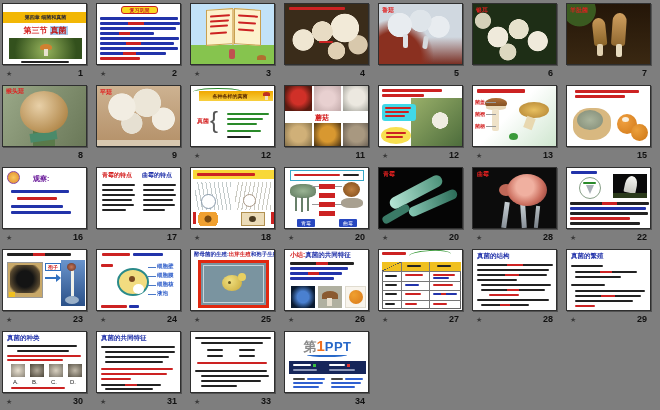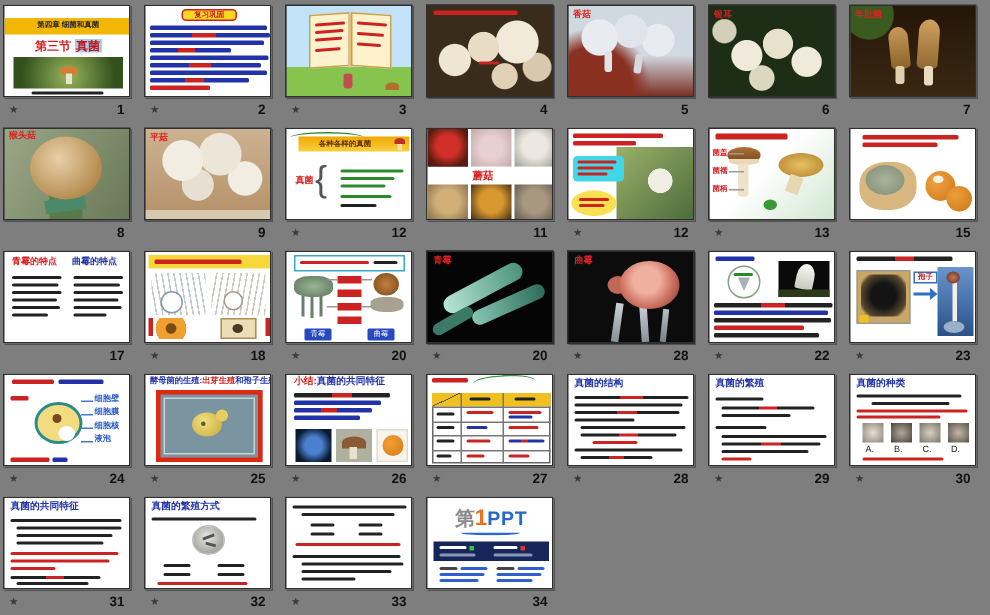--- a/index.html
+++ b/index.html
@@ -246,20 +246,34 @@
   <div class="d" style="left:50px;top:28px;width:20px;height:20px;border-radius:50%;background:radial-gradient(circle at 35% 35%,#f0a040,#d07818)"></div>
   <div class="d" style="left:64px;top:38px;width:17px;height:17px;border-radius:50%;background:radial-gradient(circle at 35% 35%,#eca03c,#cc7414)"></div>
   <div class="d" style="left:55px;top:31px;width:7px;height:5px;background:#f8f0e0;border-radius:50%"></div>
  </div>
  <div class="meta">
         <span class="tic" style="visibility: hidden;">★</span>
         <span class="num">15</span>
       </div>
 </div>
 
+<div class="cell">
+ <div class="thumb">
+  <div class="d" style="left:4px;top:3px;width:13px;height:13px;border-radius:50%;background:radial-gradient(#f8c860,#e08828);border:1px solid #8a4aa0"></div>
+  <div class="t" style="left:30px;top:7px;font-size:7px;font-weight:bold;color:#6a1a9a">观察:</div>
+  <div class="ln blu" style="left:8px;top:22px;width:58px"></div>
+  <div class="ln red" style="left:14px;top:29px;width:40px"></div>
+  <div class="ln blu" style="left:8px;top:37px;width:52px"></div>
+  <div class="ln blu" style="left:8px;top:43px;width:60px"></div>
+ </div>
+ <div class="meta">
+        <span class="tic">★</span>
+        <span class="num">16</span>
+      </div>
+</div>
 
 <div class="cell">
  <div class="thumb">
   <div class="t" style="left:5px;top:4px;font-size:6px;font-weight:bold;color:#d42020">青霉的特点</div>
   <div class="t" style="left:45px;top:4px;font-size:6px;font-weight:bold;color:#2233aa">曲霉的特点</div>
   <div class="l2 blk" style="left:5px;top:16px;width:33px"></div>
   <div class="l2 blk" style="left:5px;top:21px;width:31px"></div>
   <div class="l2 blk" style="left:5px;top:26px;width:33px"></div>
   <div class="l2 blk" style="left:5px;top:31px;width:30px"></div>
   <div class="l2 blk" style="left:5px;top:36px;width:32px"></div>
@@ -570,39 +584,20 @@
   <div class="l2 red" style="left:4px;top:46px;width:30px"></div>
   <div class="l2 mixkr" style="left:4px;top:52px;width:60px"></div>
   <div class="l2 blk" style="left:8px;top:56px;width:48px"></div>
  </div>
  <div class="meta">
         <span class="tic">★</span>
         <span class="num">31</span>
       </div>
 </div>
 
-<div class="cell">
- <div class="thumb">
-  <div class="t" style="left:4px;top:3px;font-size:6.5px;font-weight:bold;color:#2233aa">真菌的繁殖方式</div>
-  <div class="l2 blk" style="left:4px;top:13px;width:70px"></div>
-  <div class="d" style="left:31px;top:18px;width:22px;height:20px;border-radius:50%;border:1px solid #bbb;background:radial-gradient(circle at 45% 40%,#e8e8e4,#9a9a94 82%)">
-   <div class="d" style="left:6px;top:6px;width:8px;height:2px;background:#555;transform:rotate(-20deg)"></div>
-   <div class="d" style="left:8px;top:11px;width:7px;height:2px;background:#555;transform:rotate(15deg)"></div>
-  </div>
-  <div class="l2 blk" style="left:12px;top:44px;width:18px"></div>
-  <div class="l2 blk" style="left:48px;top:44px;width:18px"></div>
-  <div class="l2 blk" style="left:12px;top:50px;width:18px"></div>
-  <div class="l2 blk" style="left:48px;top:50px;width:18px"></div>
-  <div class="l2 red" style="left:8px;top:56px;width:60px"></div>
- </div>
- <div class="meta">
-        <span class="tic">★</span>
-        <span class="num">32</span>
-      </div>
-</div>
 
 <div class="cell">
  <div class="thumb">
   <div class="l2 blk" style="left:4px;top:5px;width:76px"></div>
   <div class="l2 blk" style="left:10px;top:10px;width:62px"></div>
   <div class="l2 blk" style="left:16px;top:17px;width:16px"></div>
   <div class="l2 blk" style="left:48px;top:17px;width:16px"></div>
   <div class="l2 blk" style="left:16px;top:23px;width:16px"></div>
   <div class="l2 blk" style="left:48px;top:23px;width:16px"></div>
   <div class="l2 red" style="left:6px;top:30px;width:70px"></div>

